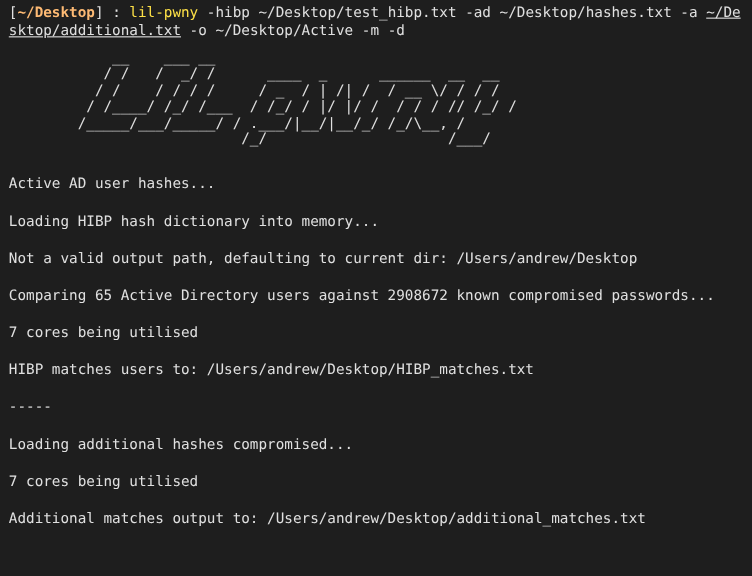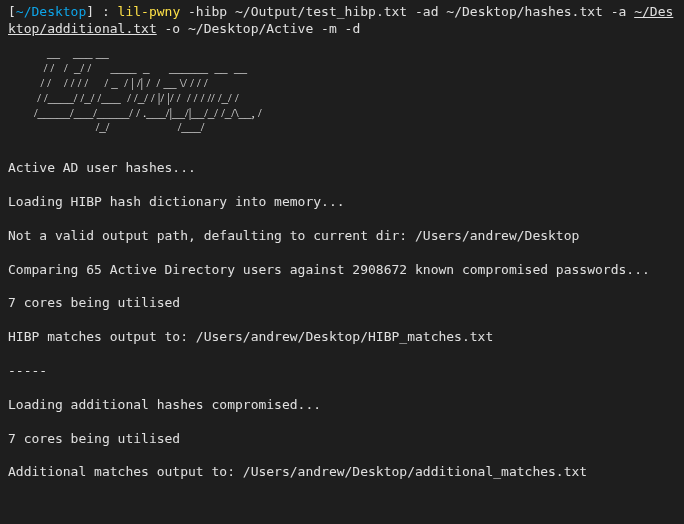--- a/index.html
+++ b/index.html
@@ -23,71 +23,70 @@
       word-break: break-all;
     }
     .bracket {
       color: #e0e0e0;
     }
     .path {
       color: #e0e0e0;
       font-weight: bold;
     }
     .tilde {
-      color: #0ea5e9;
-      font-weight: normal;
+      color: #fdba74;
+      font-weight: bold;
     }
     .colon {
       color: #e0e0e0;
     }
     .cmd {
       color: #fde047;
     }
     .arg {
       color: #e0e0e0;
     }
     .underlined {
       text-decoration: underline;
       text-decoration-color: #e0e0e0;
     }
     .ascii-art {
       white-space: pre;
       color: #e0e0e0;
       margin-top: 8px;
       margin-bottom: 8px;
       line-height: 1.15;
-      font-family: Liberation Serif, serif;
     }
     .output {
       white-space: pre-wrap;
       color: #e0e0e0;
     }
     .output-line {
       display: block;
     }
   </style>
 </head>
 <body>
 
-<div class="prompt-line"><span class="bracket">[</span><span class="tilde path">~/Desktop</span><span class="bracket">]</span><span class="colon"> : </span><span class="cmd">lil-pwny</span><span class="arg"> -hibp ~/Output/test_hibp.txt -ad ~/Desktop/hashes.txt -a </span><span class="arg underlined">~/Desktop/additional.txt</span><span class="arg"> -o ~/Desktop/Active -m -d</span></div>
+<div class="prompt-line"><span class="bracket">[</span><span class="tilde path">~/Desktop</span><span class="bracket">]</span><span class="colon"> : </span><span class="cmd">lil-pwny</span><span class="arg"> -hibp ~/Desktop/test_hibp.txt -ad ~/Desktop/hashes.txt -a </span><span class="arg underlined">~/Desktop/additional.txt</span><span class="arg"> -o ~/Desktop/Active -m -d</span></div>
 
 <pre class="ascii-art">            __    ___ __                             
            / /   /  _/ /      ____  _      ______  __  __
           / /    / / / /     / _  / | /| /  / __ \/ / / /
          / /____/ /_/ /___  / /_/ / |/ |/ /  / / / // /_/ /
         /_____/___/_____/ / .___/|__/|__/_/ /_/\__, /
                            /_/                     /___/</pre>
 
 <div class="output">
 <span class="output-line">Active AD user hashes...</span>
 <span class="output-line">Loading HIBP hash dictionary into memory...</span>
 <span class="output-line">Not a valid output path, defaulting to current dir: /Users/andrew/Desktop</span>
 <span class="output-line">Comparing 65 Active Directory users against 2908672 known compromised passwords...</span>
 <span class="output-line">7 cores being utilised</span>
-<span class="output-line">HIBP matches output to: /Users/andrew/Desktop/HIBP_matches.txt</span>
+<span class="output-line">HIBP matches users to: /Users/andrew/Desktop/HIBP_matches.txt</span>
 <span class="output-line">-----</span>
 <span class="output-line">Loading additional hashes compromised...</span>
 <span class="output-line">7 cores being utilised</span>
 <span class="output-line">Additional matches output to: /Users/andrew/Desktop/additional_matches.txt</span>
 
 
 
 
 
 

